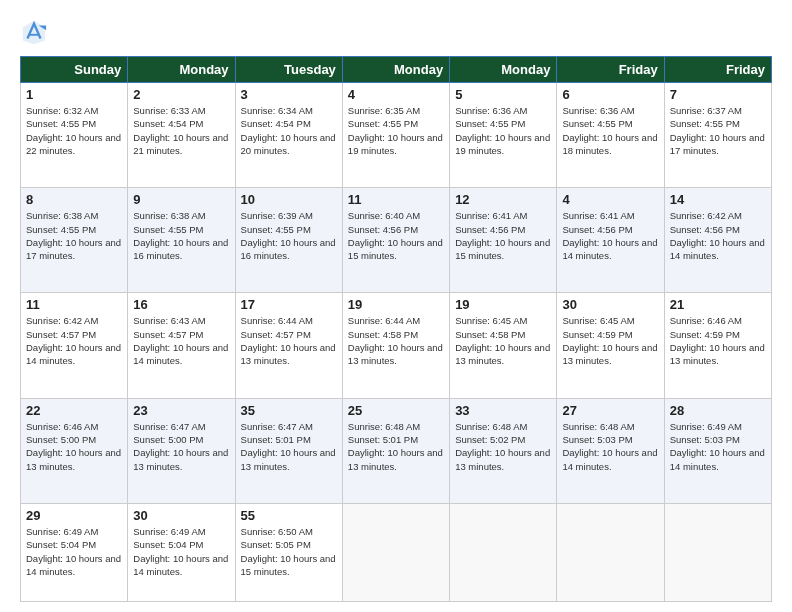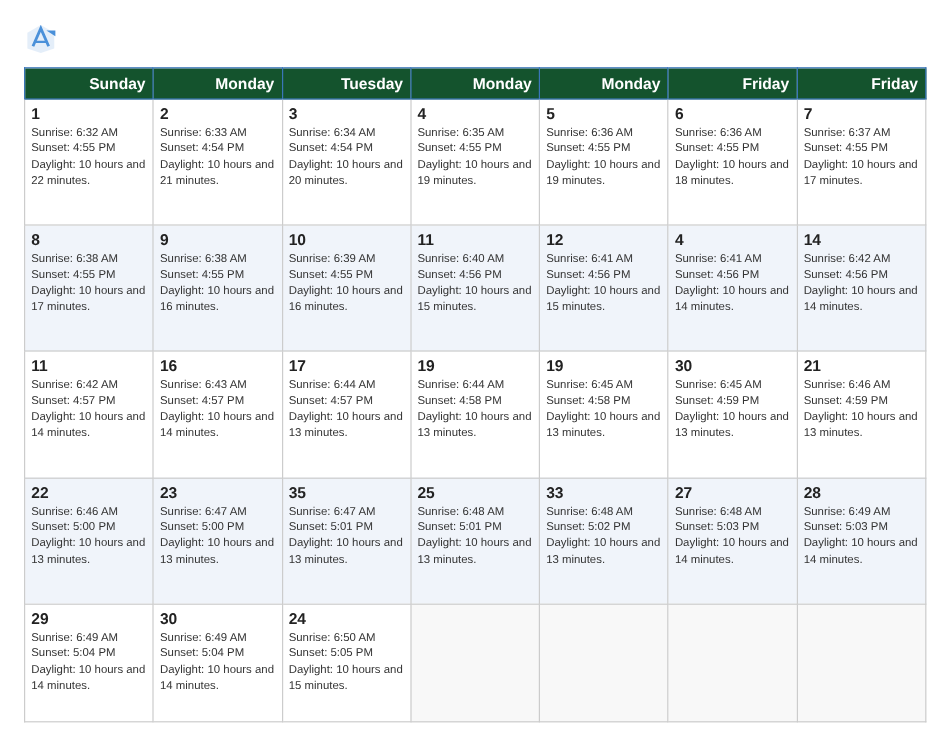--- a/index.html
+++ b/index.html
@@ -175,21 +175,21 @@
           <td><span class="day-num">23</span><span class="cell-text">Sunrise: 6:47 AM<br>Sunset: 5:00 PM<br>Daylight: 10 hours and 13 minutes.</span></td>
           <td><span class="day-num">35</span><span class="cell-text">Sunrise: 6:47 AM<br>Sunset: 5:01 PM<br>Daylight: 10 hours and 13 minutes.</span></td>
           <td><span class="day-num">25</span><span class="cell-text">Sunrise: 6:48 AM<br>Sunset: 5:01 PM<br>Daylight: 10 hours and 13 minutes.</span></td>
           <td><span class="day-num">33</span><span class="cell-text">Sunrise: 6:48 AM<br>Sunset: 5:02 PM<br>Daylight: 10 hours and 13 minutes.</span></td>
           <td><span class="day-num">27</span><span class="cell-text">Sunrise: 6:48 AM<br>Sunset: 5:03 PM<br>Daylight: 10 hours and 14 minutes.</span></td>
           <td><span class="day-num">28</span><span class="cell-text">Sunrise: 6:49 AM<br>Sunset: 5:03 PM<br>Daylight: 10 hours and 14 minutes.</span></td>
         </tr>
         <tr class="last-row">
           <td><span class="day-num">29</span><span class="cell-text">Sunrise: 6:49 AM<br>Sunset: 5:04 PM<br>Daylight: 10 hours and 14 minutes.</span></td>
           <td><span class="day-num">30</span><span class="cell-text">Sunrise: 6:49 AM<br>Sunset: 5:04 PM<br>Daylight: 10 hours and 14 minutes.</span></td>
-          <td><span class="day-num">24</span><span class="cell-text">Sunrise: 6:50 AM<br>Sunset: 5:05 PM<br>Daylight: 10 hours and 15 minutes.</span></td>
+          <td><span class="day-num">55</span><span class="cell-text">Sunrise: 6:50 AM<br>Sunset: 5:05 PM<br>Daylight: 10 hours and 15 minutes.</span></td>
           <td class="empty-cell"></td>
           <td class="empty-cell"></td>
           <td class="empty-cell"></td>
           <td class="empty-cell"></td>
         </tr>
       </tbody>
   </table>
 </div>
 
 </body></html>

